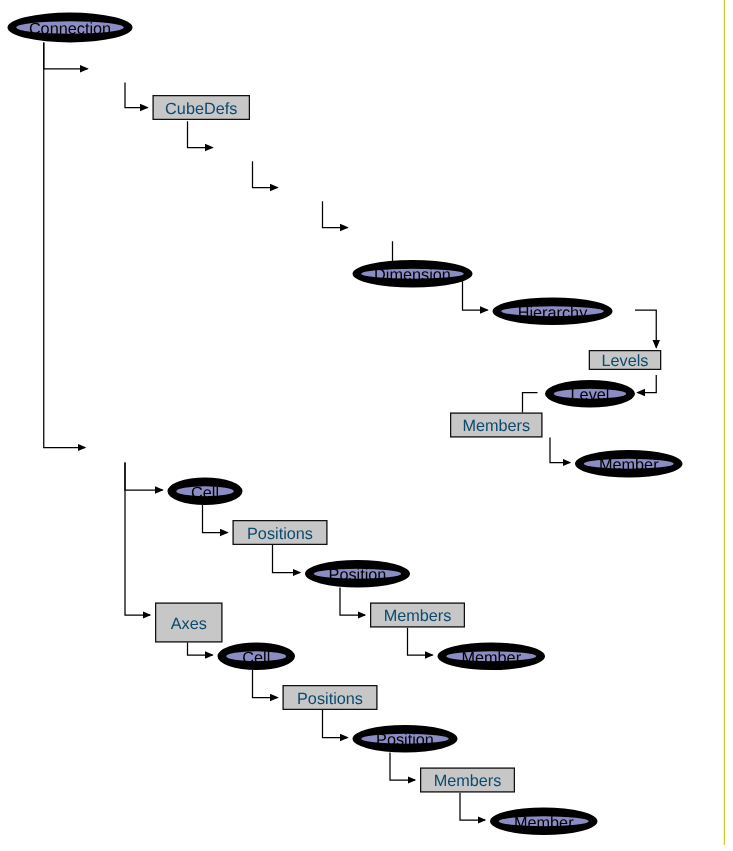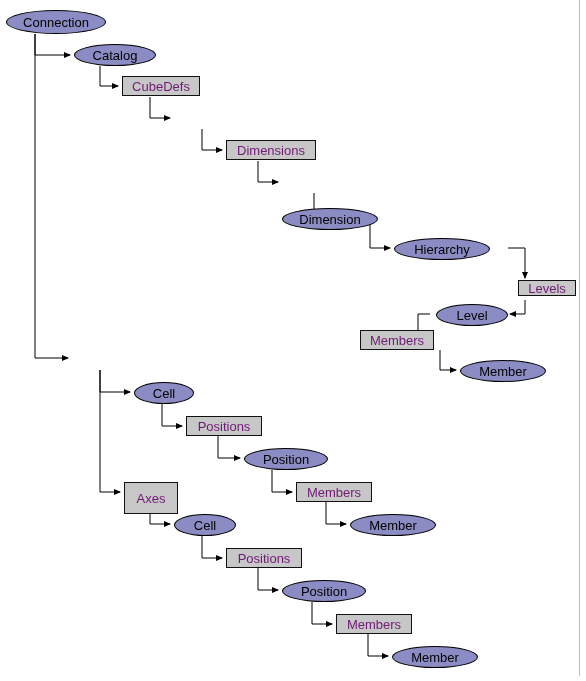--- a/index.html
+++ b/index.html
@@ -28,29 +28,29 @@
     position: absolute;
     display: flex;
     align-items: center;
     justify-content: center;
     box-sizing: border-box;
     white-space: nowrap;
     font-size: 13px;
   }
   .ellipse {
     background: #8c8cc4;
-    border: 1px solid #000000;
+    border: 7px solid #000000;
     border-radius: 50%;
     color: #000;
     padding: 0 6px;
   }
   .rect {
     background: #c7c7c7;
     border: 1px solid #111;
-    color: #701a75;
+    color: #0c4a6e;
     padding: 0 6px;
   }
   svg.lines {
     position: absolute;
     left: 0; top: 0;
     width: 586px; height: 681px;
     pointer-events: none;
   }
 </style>
 </head>
@@ -110,26 +110,24 @@
 
       <path d="M 258 568 L 258 590 L 278 590" marker-end="url(#arr)"></path>
 
       <path d="M 312 602 L 312 624 L 332 624" marker-end="url(#arr)"></path>
 
       <path d="M 368 634 L 368 656 L 388 656" marker-end="url(#arr)"></path>
     </g>
   </svg>
 
   <div class="node ellipse" style="left:6px; top:10px; width:100px; height:24px;">Connection</div>
-  <div class="node ellipse" style="left:74px; top:44px; width:82px; height:22px;">Catalog</div>
   <div class="node rect" style="left:122px; top:76px; width:78px; height:20px;">CubeDefs</div>
-  <div class="node rect" style="left:226px; top:140px; width:90px; height:20px;">Dimensions</div>
   <div class="node ellipse" style="left:282px; top:172px; width:96px; height:22px;margin-top:36px;">Dimension</div>
   <div class="node ellipse" style="left:394px; top:238px; width:96px; height:22px;">Hierarchy</div>
-  <div class="node rect" style="left:518px; top:280px; width:58px; height:16px;">Levels</div>
+  <div class="node rect" style="left:471px; top:280px; width:58px; height:16px;">Levels</div>
   <div class="node ellipse" style="left:436px; top:304px; width:72px; height:22px;">Level</div>
   <div class="node rect" style="left:360px; top:330px; width:74px; height:20px;">Members</div>
   <div class="node ellipse" style="left:460px; top:360px; width:86px; height:22px;">Member</div>
 
   <div class="node ellipse" style="left:134px; top:382px; width:60px; height:22px;">Cell</div>
   <div class="node rect" style="left:186px; top:416px; width:76px; height:20px;">Positions</div>
   <div class="node ellipse" style="left:244px; top:448px; width:84px; height:22px;">Position</div>
   <div class="node rect" style="left:296px; top:482px; width:76px; height:20px;">Members</div>
   <div class="node ellipse" style="left:350px; top:514px; width:86px; height:22px;">Member</div>
 

